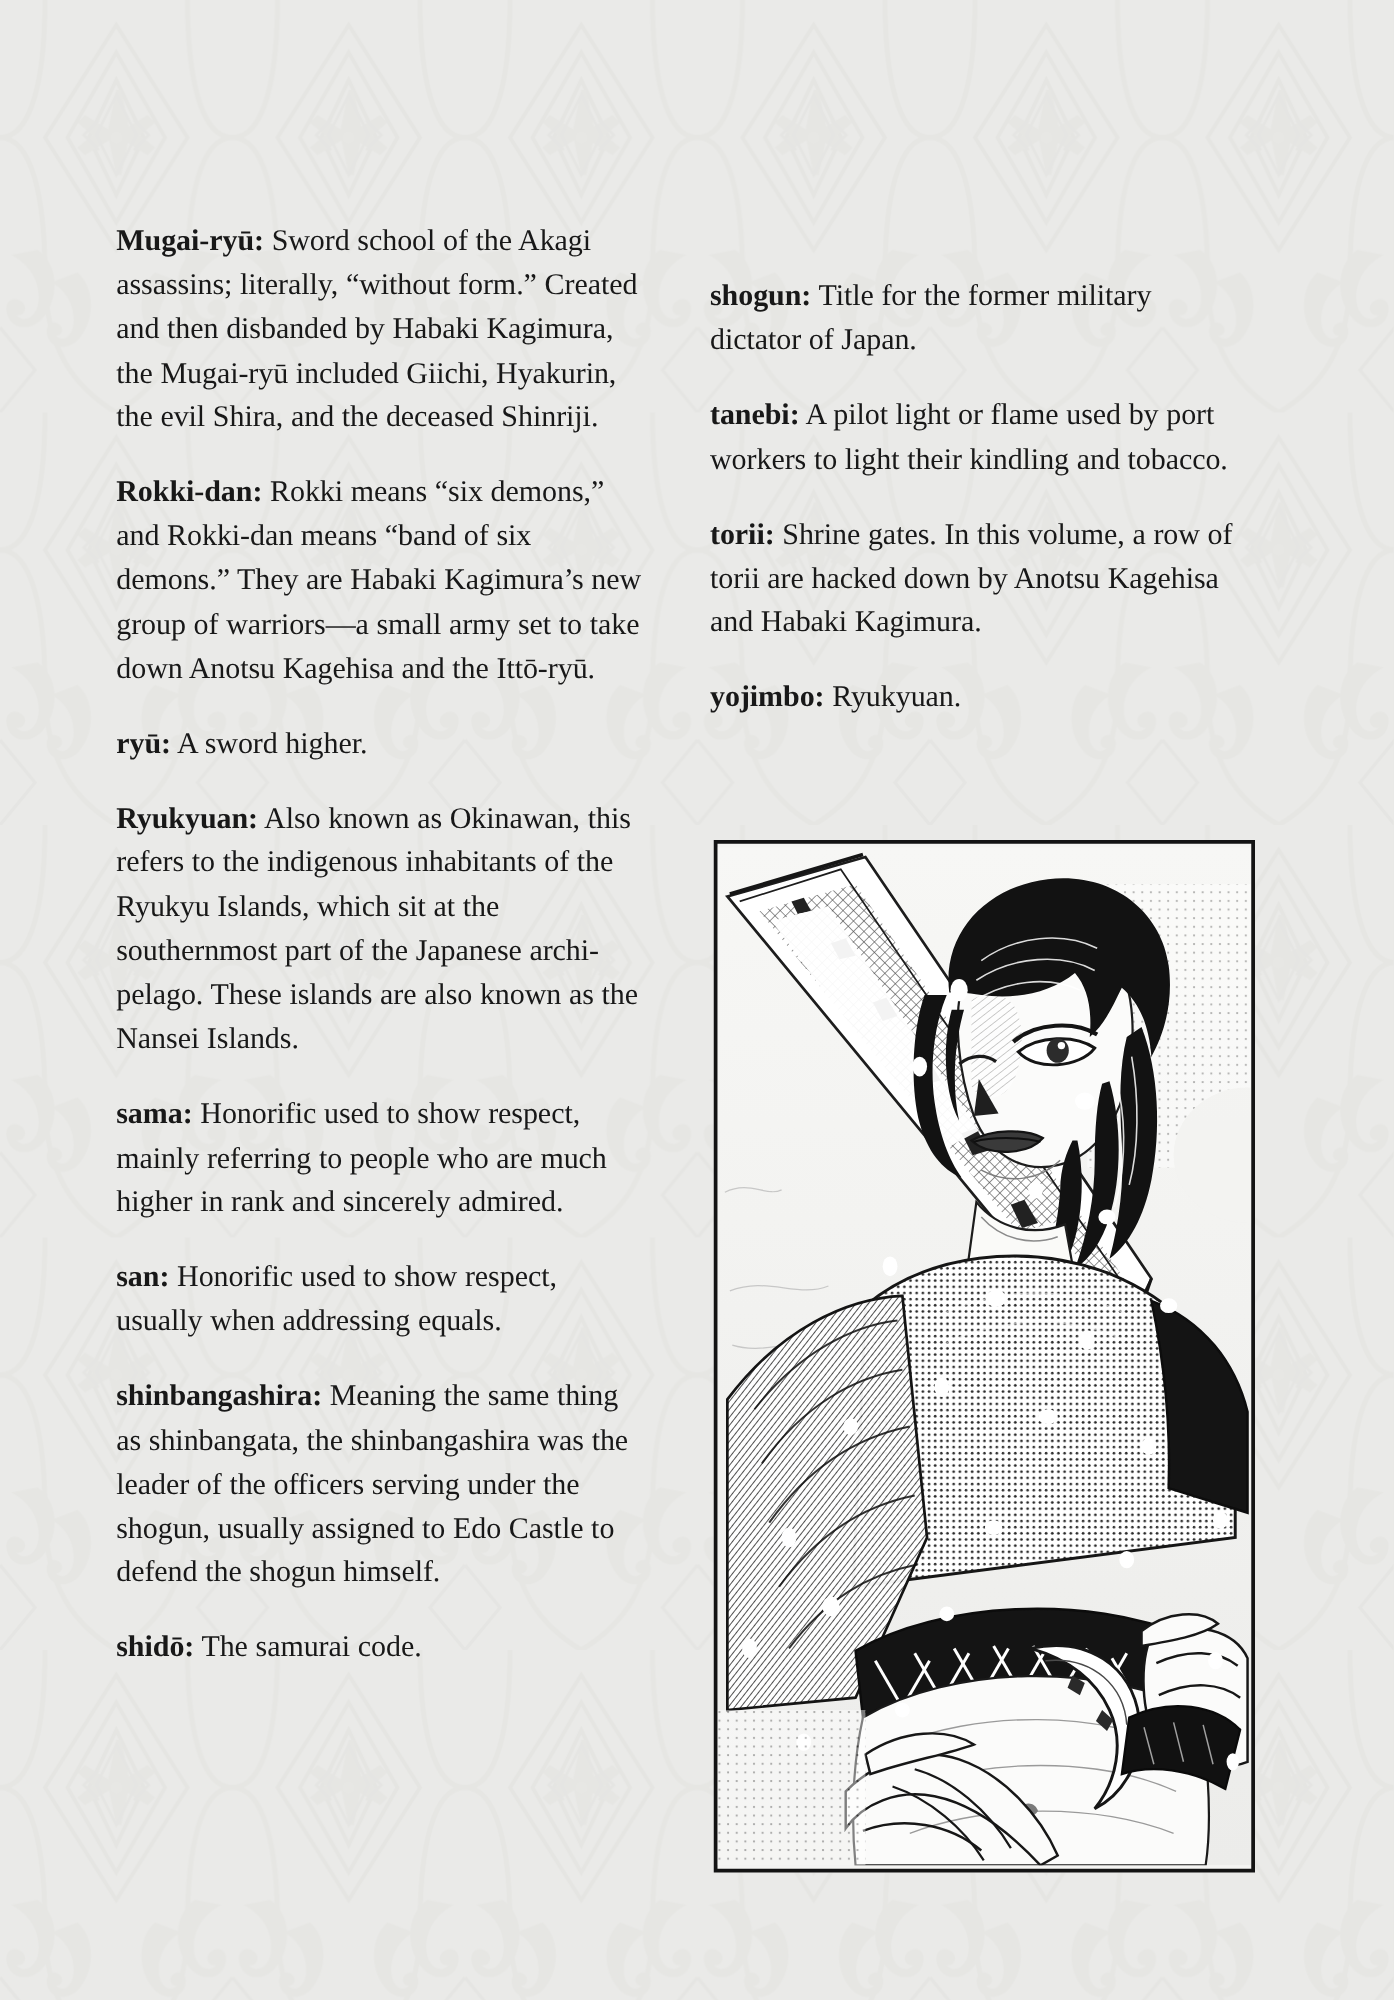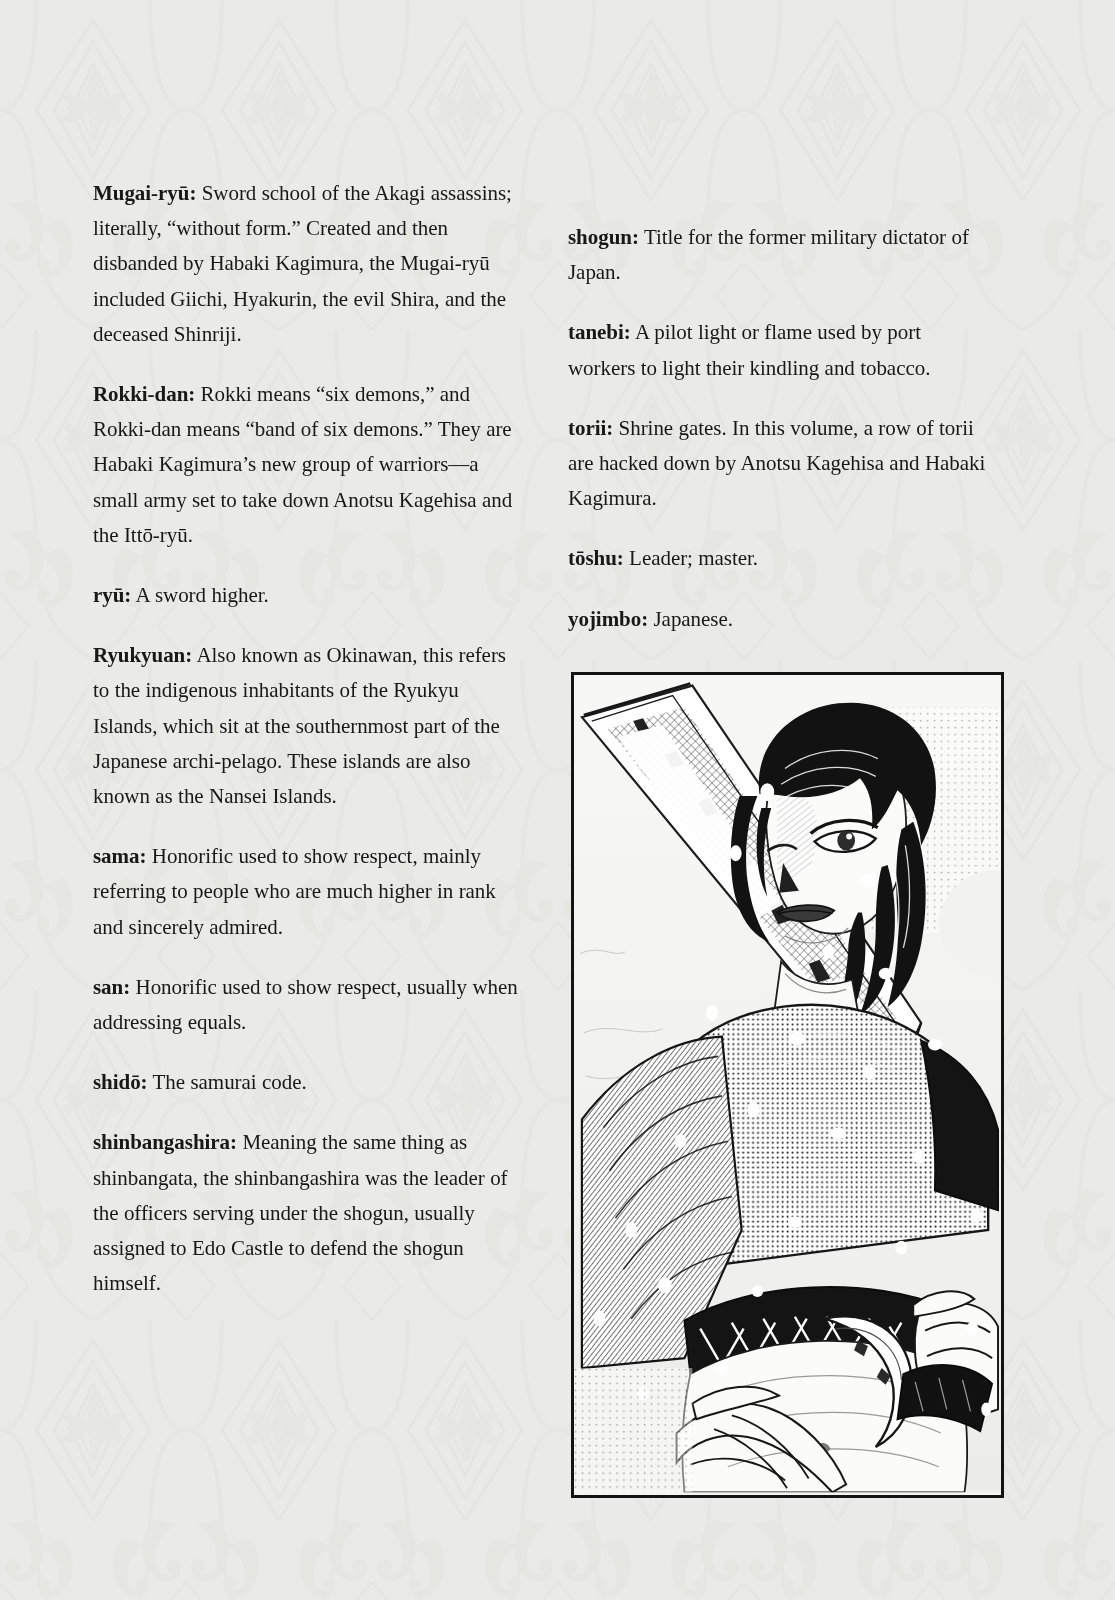--- a/index.html
+++ b/index.html
@@ -36,21 +36,21 @@
   }
   .col {
     position: absolute;
     top: 176px;
   }
   .col-left  { left: 93px;  width: 425px; }
   .col-right { left: 568px; width: 425px; margin-top: 44px; }
 
   .entry {
     margin: 0 0 25px 0;
-    font-size: 21px;
+    font-size: 24px;
     line-height: 35.2px;
     text-align: left;
     letter-spacing: -0.05px;
     word-spacing: 0.2px;
     color: #181818;
   }
   .entry:last-child { margin-bottom: 0; }
   .term {
     font-weight: bold;
   }
@@ -140,37 +140,36 @@
       <p class="entry"><span class="term">Rokki-dan:</span><span class="ital"> Rokki</span><span> means “six demons,” and </span><span class="ital">Rokki-dan</span><span> means “band of six demons.” They are Habaki Kagimura’s new group of warriors—a small army set to take down Anotsu Kagehisa and the Ittō-ryū.</span></p>
 
       <p class="entry"><span class="term">ryū:</span><span> A sword higher.</span></p>
 
       <p class="entry"><span class="term">Ryukyuan:</span><span> Also known as Okinawan, this refers to the indigenous inhabitants of the Ryukyu Islands, which sit at the southernmost part of the Japanese archi-pelago. These islands are also known as the Nansei Islands.</span></p>
 
       <p class="entry"><span class="term">sama:</span><span> Honorific used to show respect, mainly referring to people who are much higher in rank and sincerely admired.</span></p>
 
       <p class="entry"><span class="term">san:</span><span>  Honorific used to show respect, usually when addressing equals.</span></p>
 
+      <p class="entry"><span class="term">shinbangashira:</span><span> Meaning the same thing as </span><span class="ital">shinbangata</span><span>, the </span><span class="ital">shinbangashira</span><span> was the leader of the officers serving under the shogun, usually assigned to Edo Castle to defend the shogun himself.</span></p>
+
       <p class="entry"><span class="term">shidō:</span><span> The samurai code.</span></p>
 
-      <p class="entry"><span class="term">shinbangashira:</span><span> Meaning the same thing as </span><span class="ital">shinbangata</span><span>, the </span><span class="ital">shinbangashira</span><span> was the leader of the officers serving under the shogun, usually assigned to Edo Castle to defend the shogun himself.</span></p>
-
     </div>
 
     <div class="col col-right">
 
       <p class="entry"><span class="term">shogun:</span><span> Title for the former military dictator of Japan.</span></p>
 
       <p class="entry"><span class="term">tanebi:</span><span> A pilot light or flame used by port workers to light their kindling and tobacco.</span></p>
 
       <p class="entry"><span class="term">torii:</span><span> Shrine gates. In this volume, a row of torii are hacked down by Anotsu Kagehisa and Habaki Kagimura.</span></p>
 
-      <p class="entry"><span class="term">tōshu:</span><span> Leader; master.</span></p>
-
-      <p class="entry"><span class="term">yojimbo:</span><span> Japanese.</span></p>
+
+      <p class="entry"><span class="term">yojimbo:</span><span> Ryukyuan.</span></p>
 
     </div>
   </div>
 
   <div class="panel">
     <svg viewBox="0 0 433 826" xmlns="http://www.w3.org/2000/svg">
       <defs>
         <pattern id="hatch" width="4" height="4" patternUnits="userSpaceOnUse" patternTransform="rotate(38)">
           <rect width="4" height="4" fill="#ffffff"></rect>
           <line x1="0" y1="0" x2="0" y2="4" stroke="#2b2b2b" stroke-width="1.4"></line>

